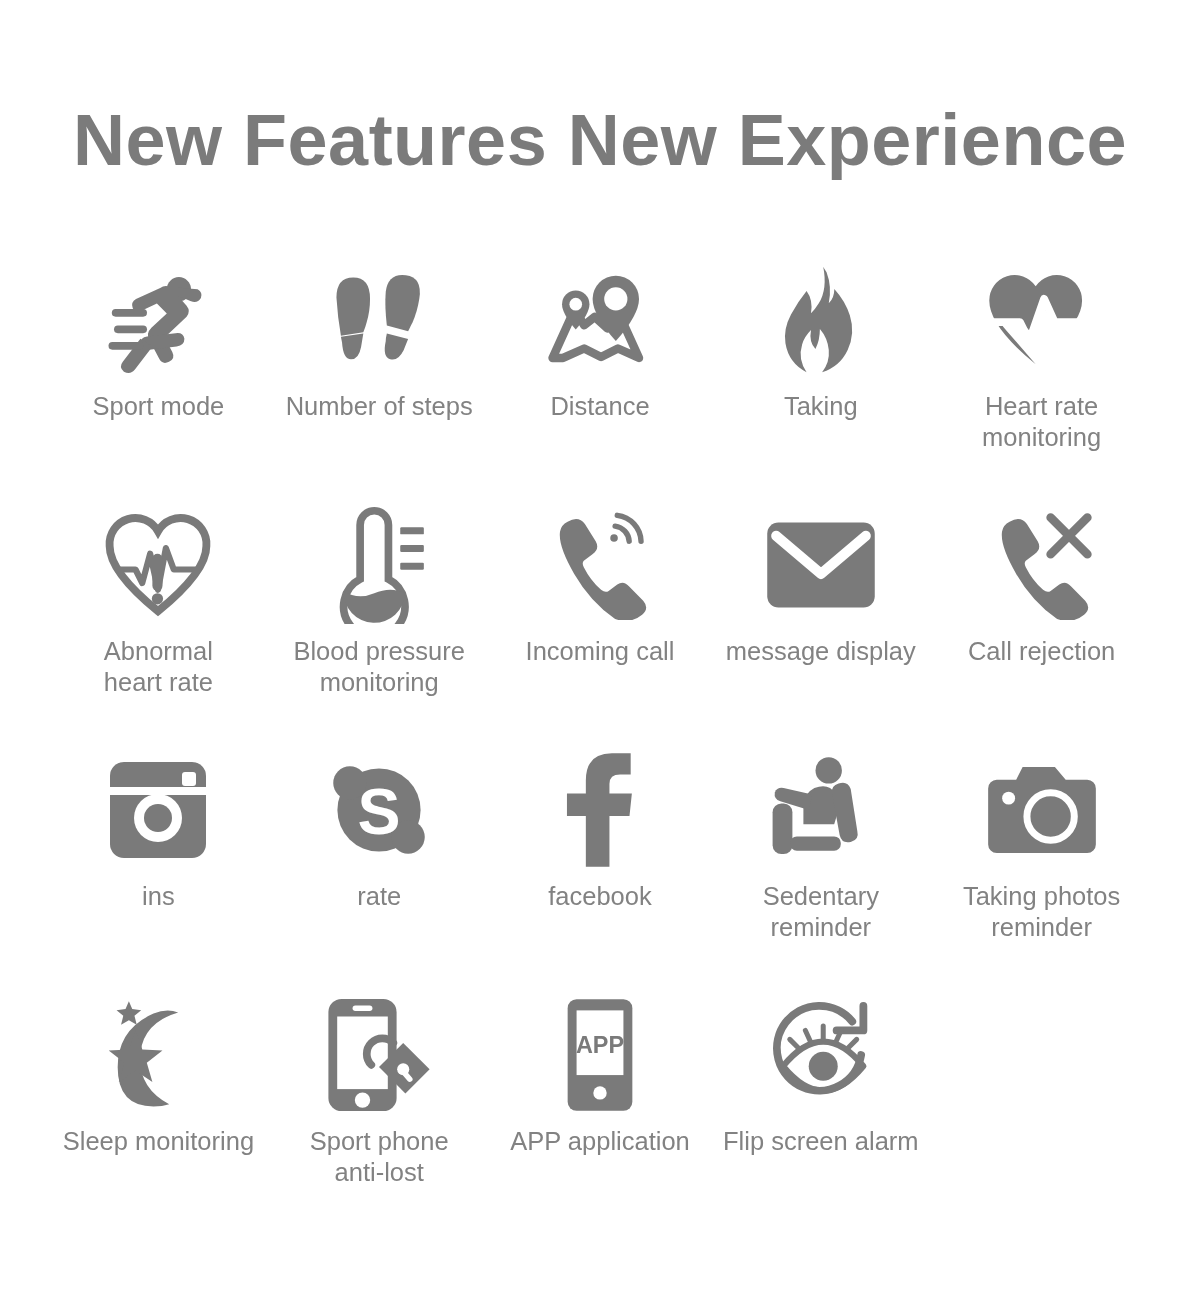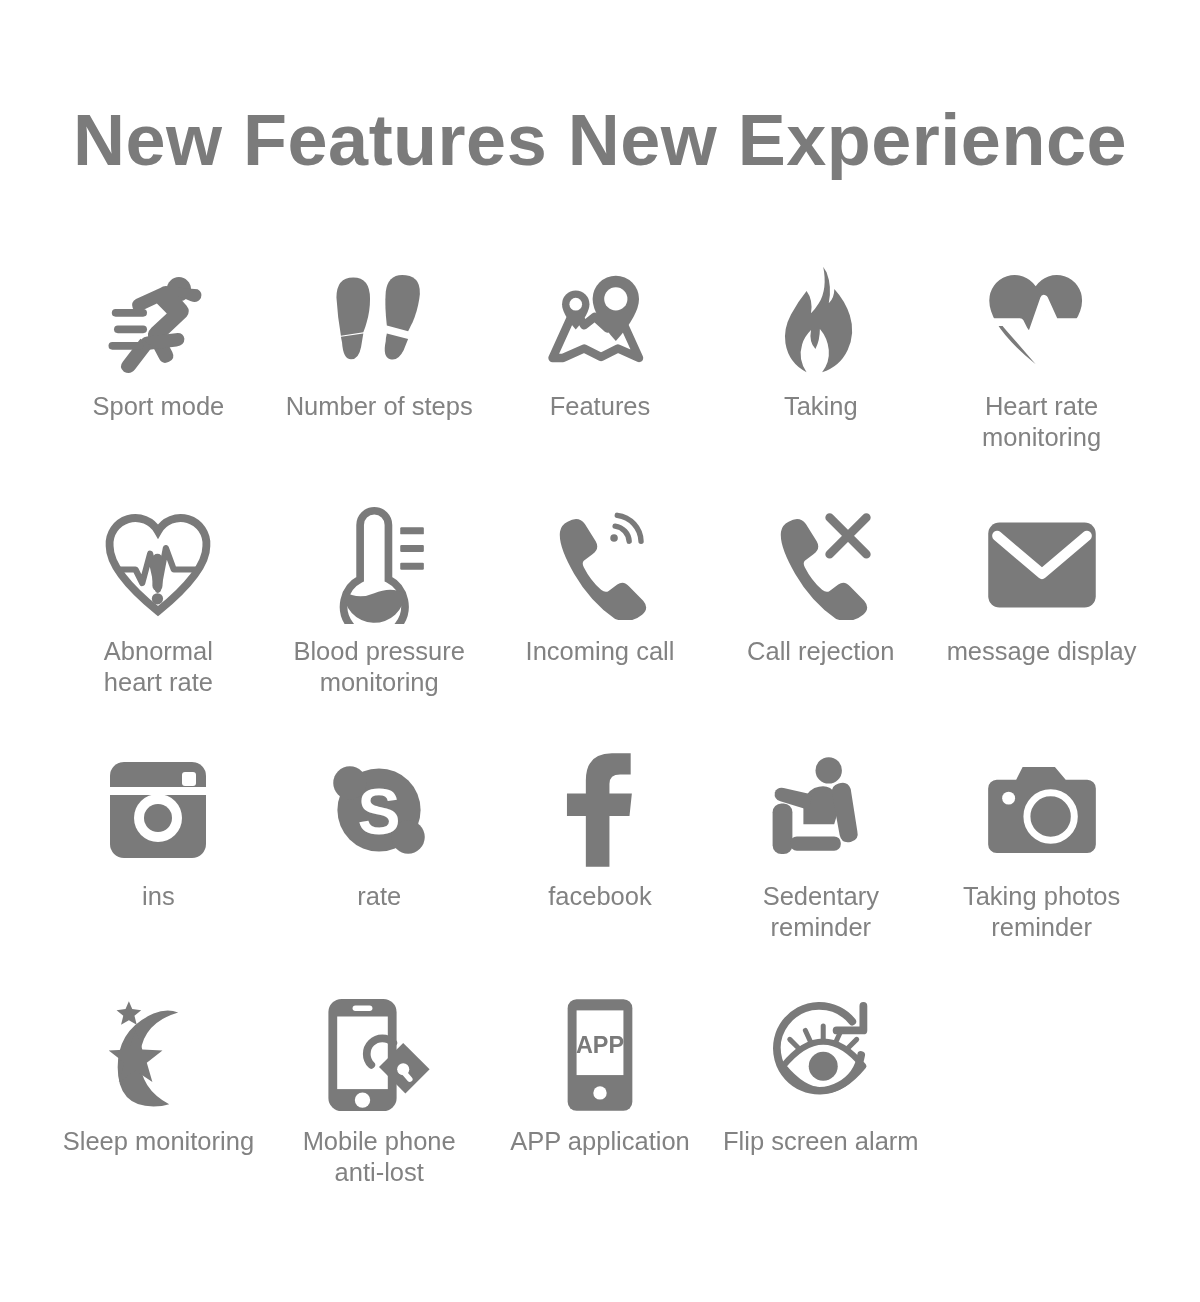--- a/index.html
+++ b/index.html
@@ -114,21 +114,21 @@
     <div class="feature-cell">
       <div class="icon-box">
         <svg width="116" height="110" viewBox="0 0 110 100" aria-hidden="true">
           <path d="M10 86 L30 42 l2 0 l8 13 l10 -8 l12 11 l8 -16 l2 0 l20 44 l-20 -9 l-16 8 l-16 -8 l-20 9 Z" fill="none" stroke="#7a7a7a" stroke-width="8" stroke-linejoin="round"></path>
           <path d="M32 22 a13 13 0 0 1 13 13 q0 9 -13 24 q-13 -15 -13 -24 a13 13 0 0 1 13 -13 Z"></path>
           <circle cx="32" cy="35" r="6" fill="#ffffff"></circle>
           <path d="M70 8 a22 22 0 0 1 22 22 q0 15 -22 40 q-22 -25 -22 -40 a22 22 0 0 1 22 -22 Z"></path>
           <circle cx="70" cy="30" r="11" fill="#ffffff"></circle>
         </svg>
       </div>
-      <div class="feature-label">Features</div>
+      <div class="feature-label">Distance</div>
     </div>
 
     <div class="feature-cell">
       <div class="icon-box">
         <svg width="100" height="112" viewBox="0 0 90 100" aria-hidden="true">
           <path d="M47 2 q4 20 -4 33 q-3 5 -7 9 q2 -12 -4 -20 q-8 10 -14 21 q-7 13 -5 26 q3 18 19 26 q-8 -12 -4 -25 q2 -7 8 -13 q-2 11 4 17 q4 -8 4 -18 q7 8 8 19 q1 11 -6 20 q16 -5 23 -20 q7 -15 2 -31 q-4 -13 -14 -24 q0 8 -5 13 q3 -15 -2 -28 q-2 -3 -3 -5 Z"></path>
         </svg>
       </div>
       <div class="feature-label">Taking</div>
     </div>
@@ -178,36 +178,36 @@
           <path d="M64 14 a15 15 0 0 1 13 14" fill="none" stroke="#7a7a7a" stroke-width="5" stroke-linecap="round"></path>
           <path d="M66 4 a25 25 0 0 1 22 24" fill="none" stroke="#7a7a7a" stroke-width="5" stroke-linecap="round"></path>
           <circle cx="63" cy="25" r="3.5"></circle>
         </svg>
       </div>
       <div class="feature-label">Incoming call</div>
     </div>
 
     <div class="feature-cell">
       <div class="icon-box">
+        <svg width="112" height="90" viewBox="0 0 100 80" aria-hidden="true">
+          <rect x="2" y="2" width="96" height="76" rx="10"></rect>
+          <path d="M10 14 L50 48 L90 14" fill="none" stroke="#ffffff" stroke-width="9" stroke-linecap="round" stroke-linejoin="round"></path>
+        </svg>
+      </div>
+      <div class="feature-label">message display</div>
+    </div>
+
+    <div class="feature-cell">
+      <div class="icon-box">
         <svg width="108" height="110" viewBox="0 0 100 100" aria-hidden="true">
           <path d="M20 10 q10 -6 16 2 l10 16 q4 7 -3 12 l-8 6 q-2 2 0 6 q6 12 16 21 q4 3 7 1 l8 -6 q6 -4 11 2 l13 13 q6 7 -1 13 q-11 9 -25 4 Q41 84 26 58 Q11 32 13 19 q1 -6 7 -9 Z"></path>
           <path d="M58 6 L92 40 M92 6 L58 40" fill="none" stroke="#7a7a7a" stroke-width="8" stroke-linecap="round"></path>
         </svg>
       </div>
       <div class="feature-label">Call rejection</div>
-    </div>
-
-    <div class="feature-cell">
-      <div class="icon-box">
-        <svg width="112" height="90" viewBox="0 0 100 80" aria-hidden="true">
-          <rect x="2" y="2" width="96" height="76" rx="10"></rect>
-          <path d="M10 14 L50 48 L90 14" fill="none" stroke="#ffffff" stroke-width="9" stroke-linecap="round" stroke-linejoin="round"></path>
-        </svg>
-      </div>
-      <div class="feature-label">message display</div>
     </div>
 
     <div class="feature-cell">
       <div class="icon-box">
         <svg width="100" height="100" viewBox="0 0 100 100" aria-hidden="true">
           <path d="M16 2 h68 a14 14 0 0 1 14 14 v68 a14 14 0 0 1 -14 14 h-68 a14 14 0 0 1 -14 -14 v-68 a14 14 0 0 1 14 -14 Z"></path>
           <rect x="2" y="27" width="96" height="8" fill="#ffffff"></rect>
           <circle cx="50" cy="58" r="24" fill="#ffffff"></circle>
           <circle cx="50" cy="58" r="14" fill="#7a7a7a"></circle>
           <rect x="74" y="12" width="14" height="14" rx="3" fill="#ffffff"></rect>
@@ -282,21 +282,21 @@
           <rect x="4" y="2" width="62" height="102" rx="12"></rect>
           <rect x="12" y="18" width="46" height="66" fill="#ffffff"></rect>
           <rect x="26" y="8" width="18" height="5" rx="2.5" fill="#ffffff"></rect>
           <circle cx="35" cy="94" r="7" fill="#ffffff"></circle>
           <path d="M43 62 a14 14 0 0 1 20 -20" fill="none" stroke="#7a7a7a" stroke-width="7" stroke-linecap="round"></path>
           <path d="M72 42 L96 66 L74 88 L50 64 Z"></path>
           <circle cx="72" cy="66" r="5.5" fill="#ffffff"></circle>
           <path d="M72 68 l6 7" stroke="#ffffff" stroke-width="5" stroke-linecap="round"></path>
         </svg>
       </div>
-      <div class="feature-label">Mobile phone
+      <div class="feature-label">Sport phone
 anti-lost</div>
     </div>
 
     <div class="feature-cell">
       <div class="icon-box">
         <svg width="72" height="116" viewBox="0 0 62 104" aria-hidden="true">
           <rect x="2" y="2" width="58" height="100" rx="8"></rect>
           <rect x="10" y="12" width="42" height="58" fill="#ffffff"></rect>
           <circle cx="31" cy="86" r="6" fill="#ffffff"></circle>
           <text x="31" y="50" text-anchor="middle" font-family="Liberation Sans, sans-serif" font-size="21" font-weight="bold" fill="#7a7a7a">APP</text>

